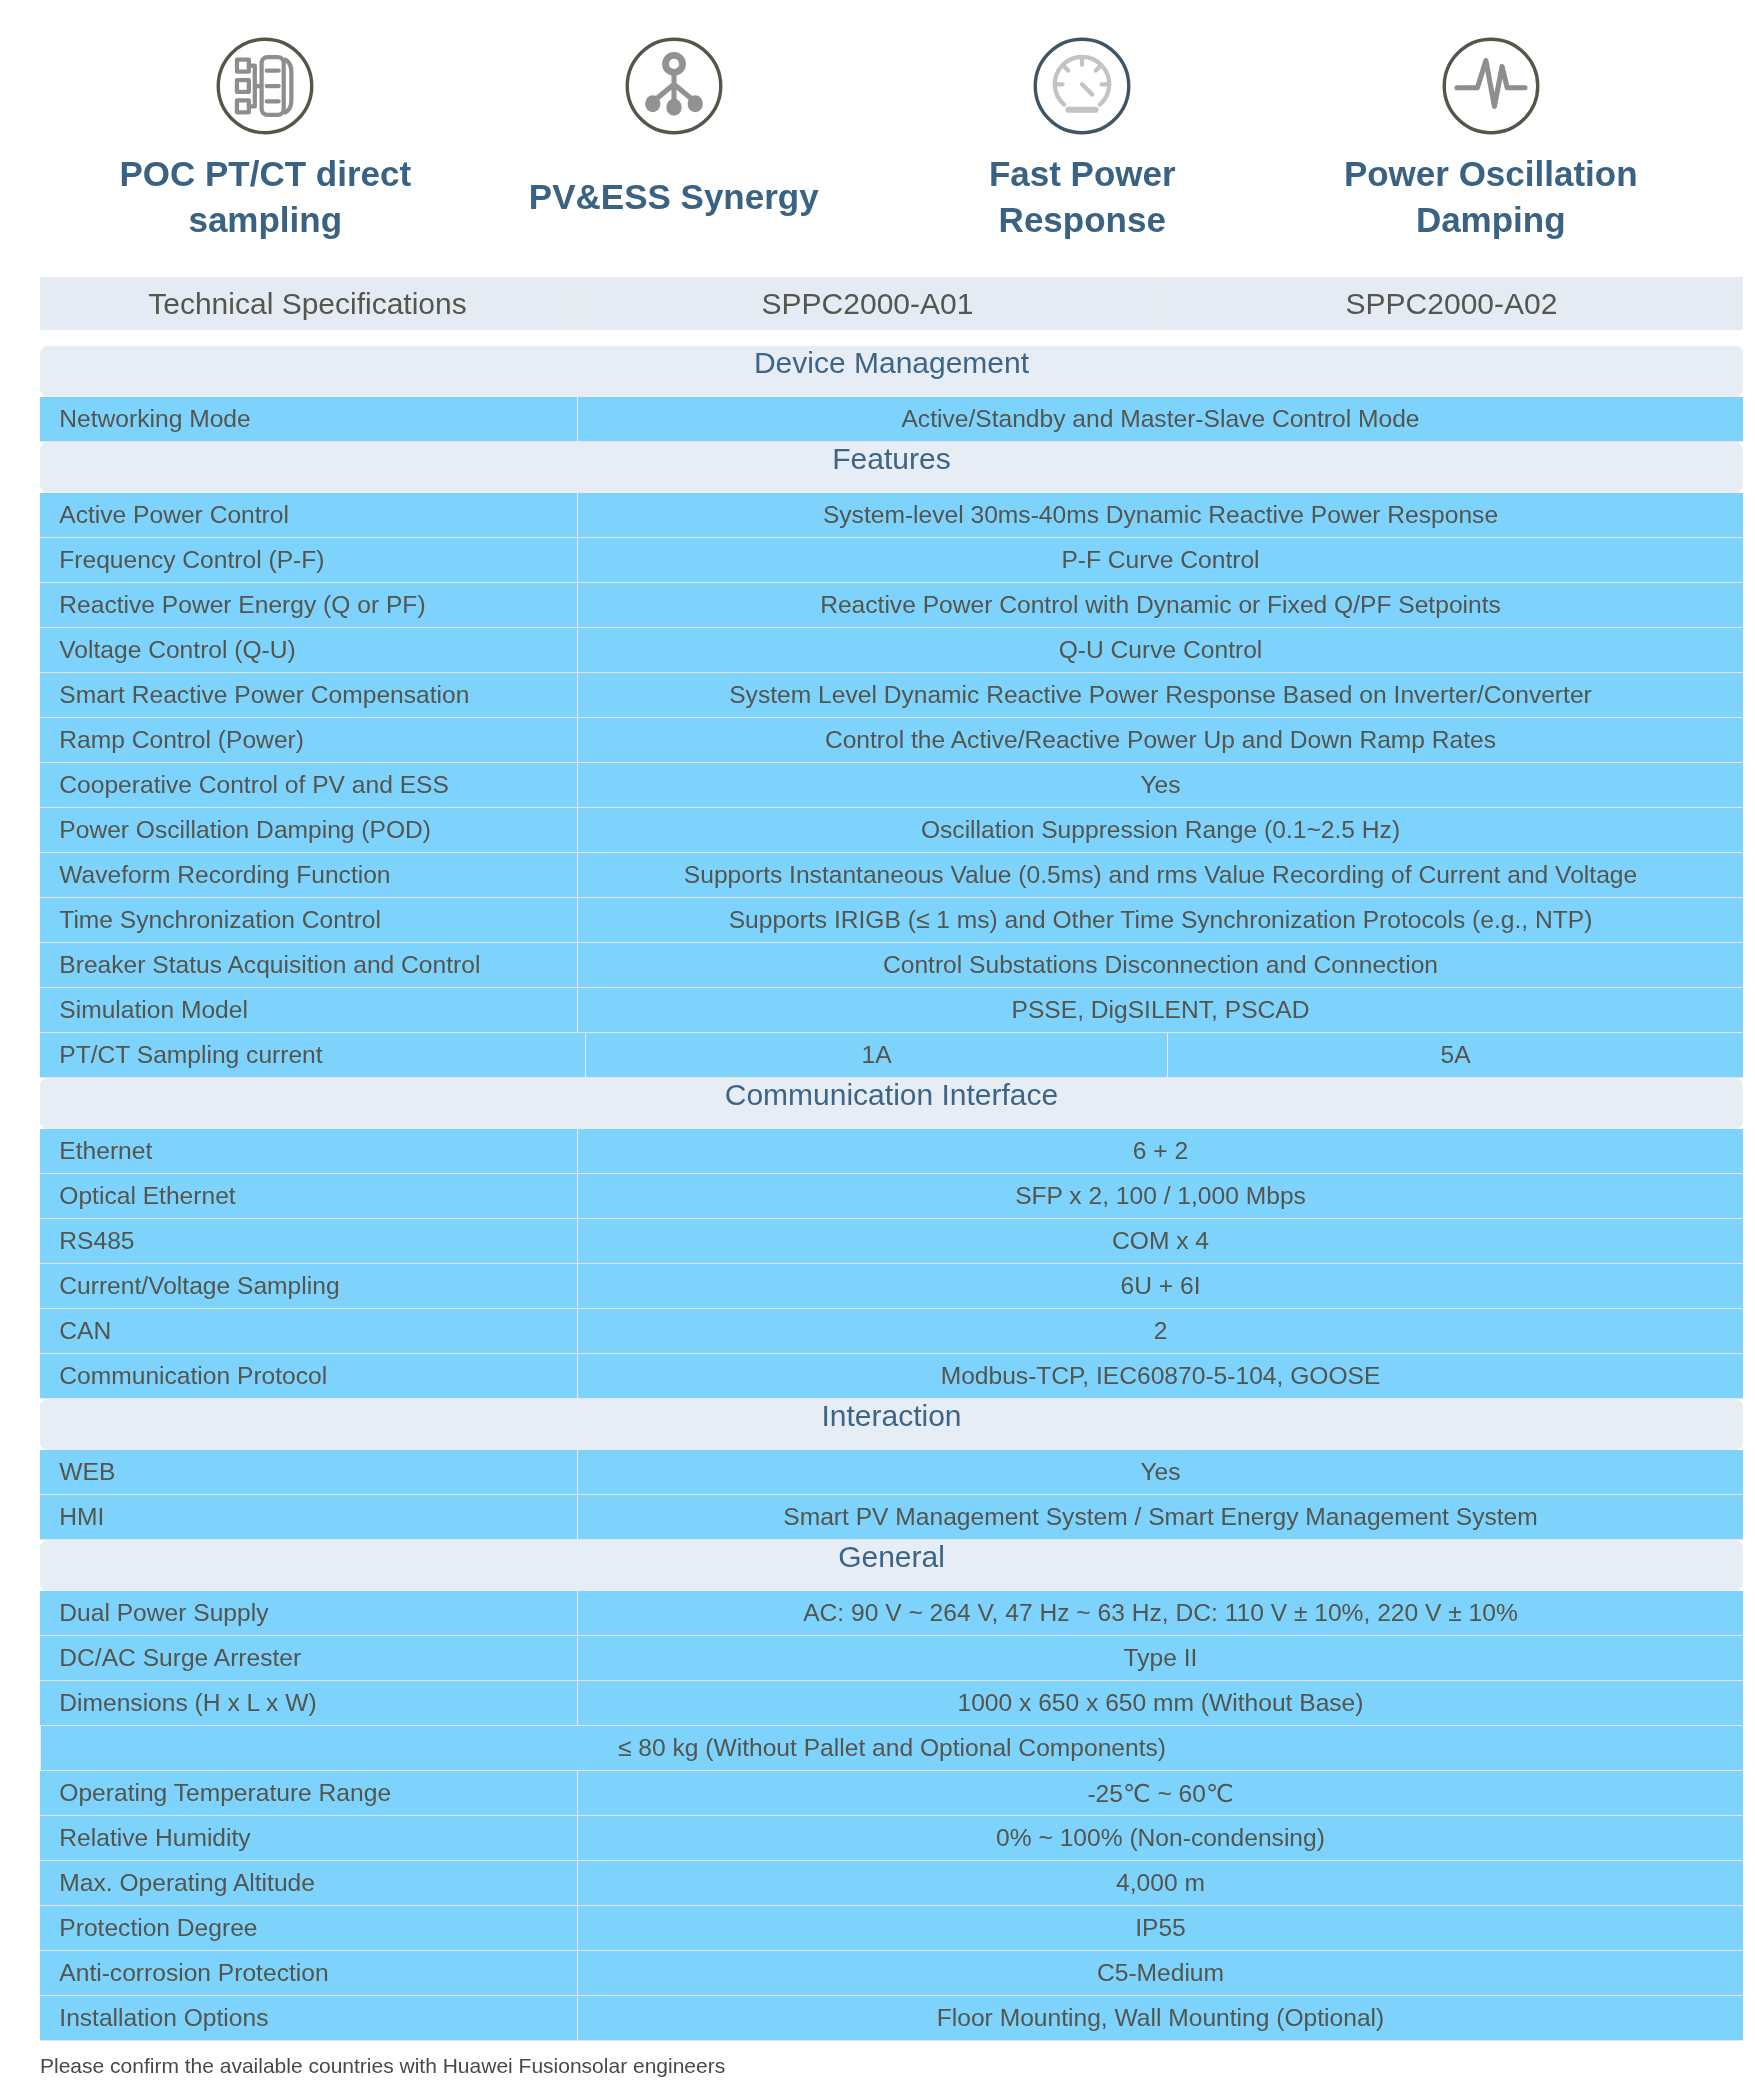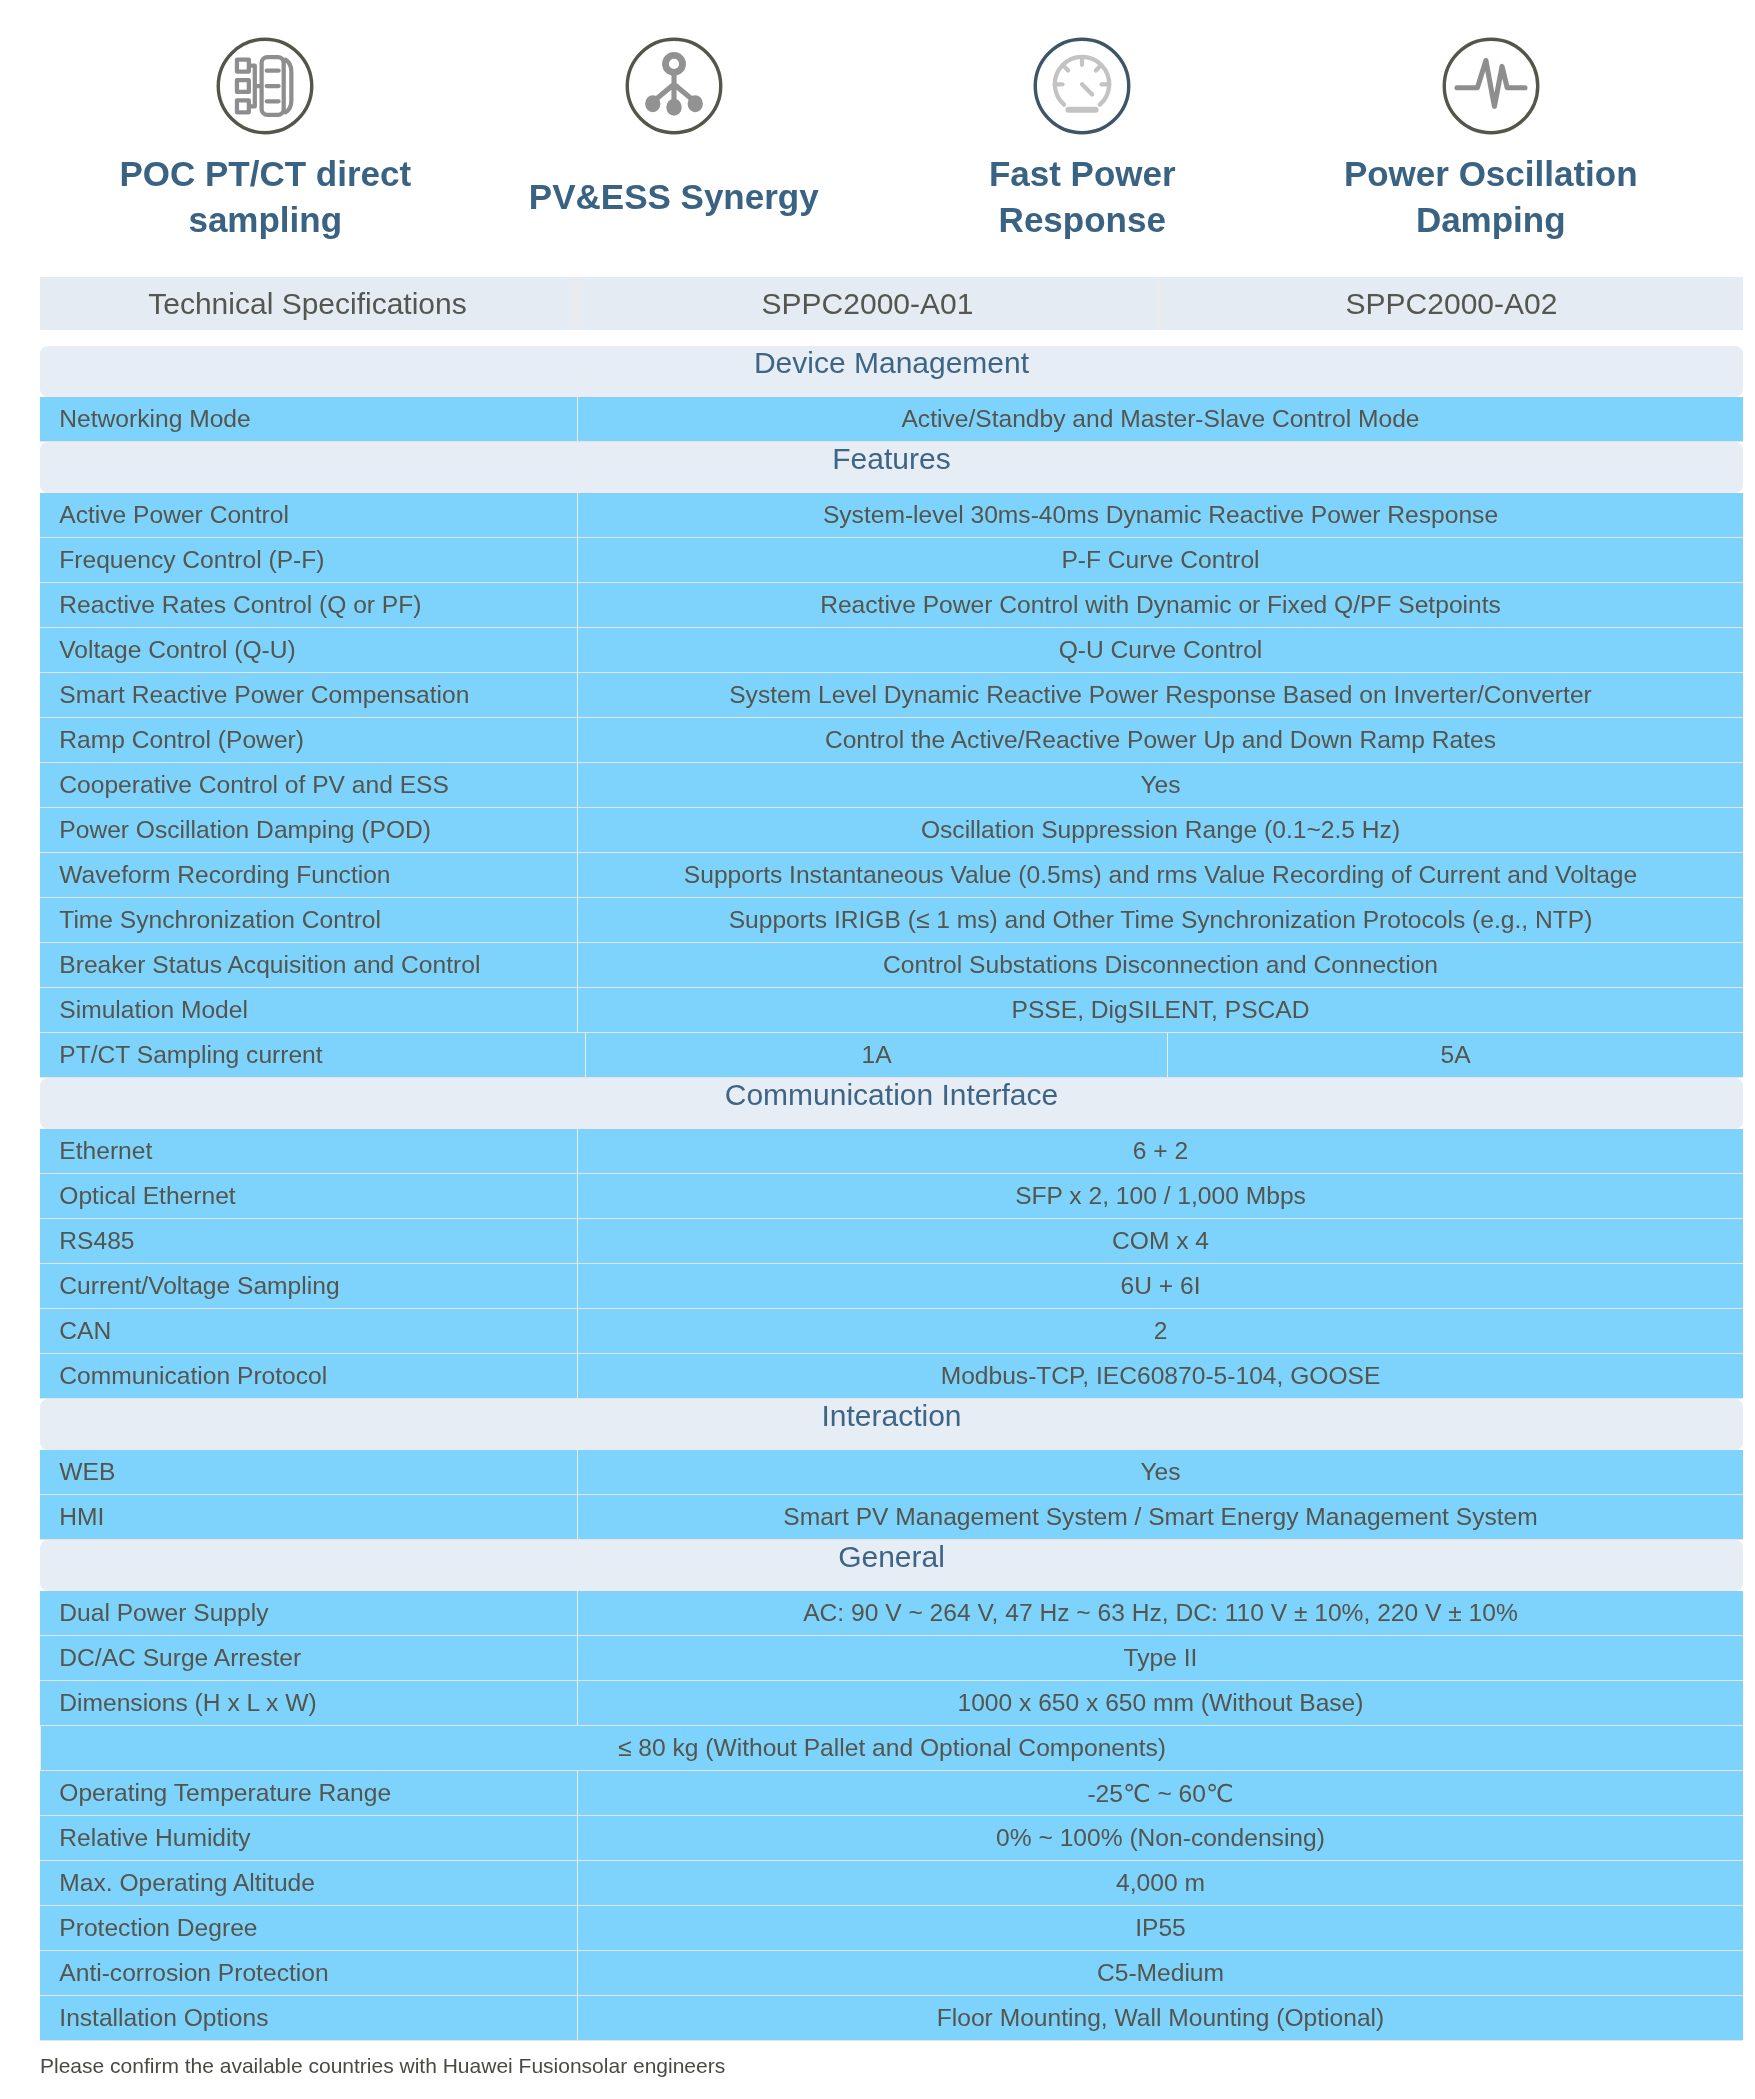--- a/index.html
+++ b/index.html
@@ -135,21 +135,21 @@
         </div>
         <div class="row">
           <div class="label">Active Power Control</div>
           <div class="value">System-level 30ms-40ms Dynamic Reactive Power Response</div>
         </div>
         <div class="row">
           <div class="label">Frequency Control (P-F)</div>
           <div class="value">P-F Curve Control</div>
         </div>
         <div class="row">
-          <div class="label">Reactive Rates Control (Q or PF)</div>
+          <div class="label">Reactive Power Energy (Q or PF)</div>
           <div class="value">Reactive Power Control with Dynamic or Fixed Q/PF Setpoints</div>
         </div>
         <div class="row">
           <div class="label">Voltage Control (Q-U)</div>
           <div class="value">Q-U Curve Control</div>
         </div>
         <div class="row">
           <div class="label">Smart Reactive Power Compensation</div>
           <div class="value">System Level Dynamic Reactive Power Response Based on Inverter/Converter</div>
         </div>

